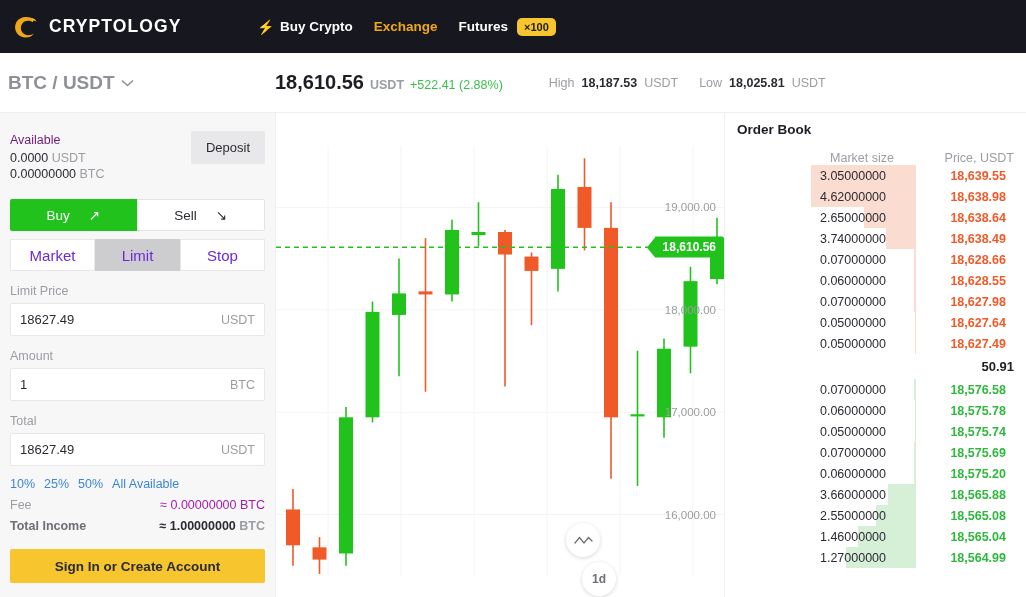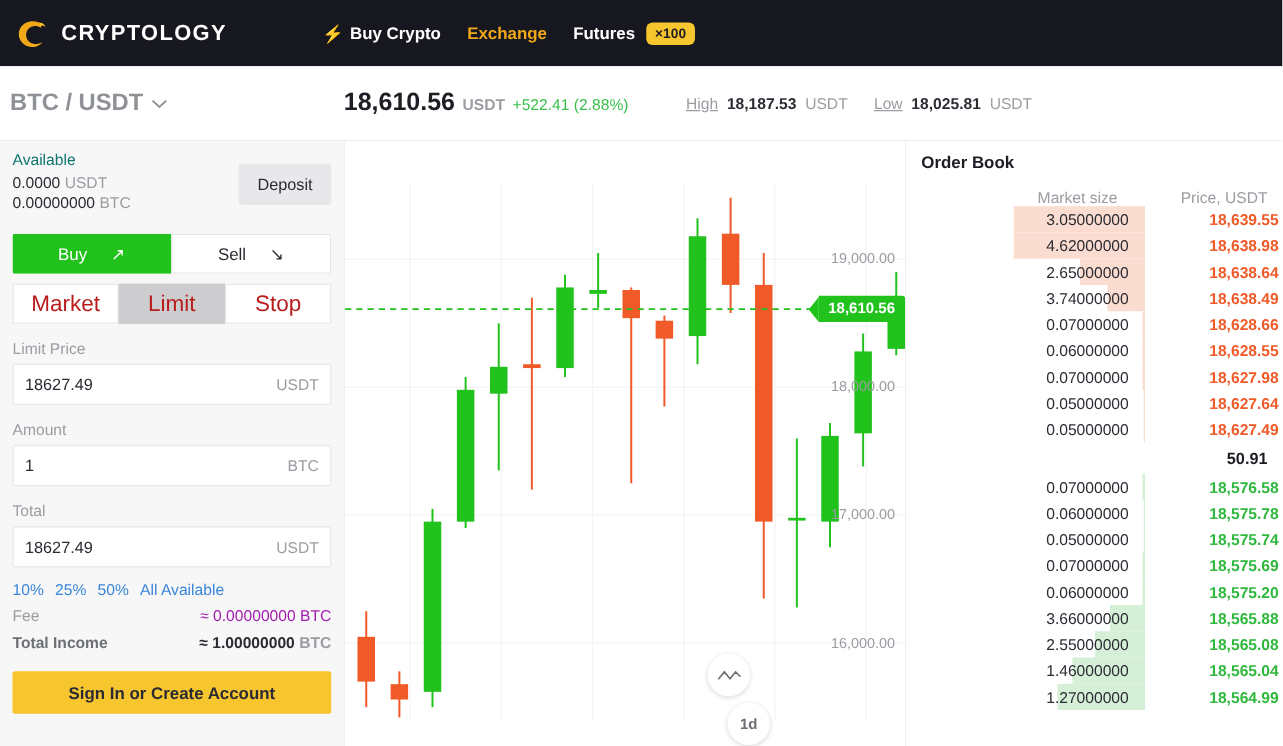--- a/index.html
+++ b/index.html
@@ -40,54 +40,54 @@
     width: 275px; padding-left: 8px; display: flex; align-items: center; gap: 6px;
     cursor: pointer;
   }
   #pair-name { font-size: 19px; font-weight: bold; color: #8e9196; }
   #pair-caret { color: #8e9196; font-size: 13px; }
   #price-box { display: flex; align-items: baseline; gap: 6px; padding-left: 0px; }
   #last-price { font-size: 20px; font-weight: bold; color: #1d1d24; }
   #last-unit { font-size: 12.5px; color: #9a9da2; font-weight: bold; }
   #price-change { font-size: 12.5px; color: #3bbf4b; }
   #hl-box { display: flex; align-items: baseline; gap: 7px; margin-left: 46px; font-size: 12.5px; }
-  .hl-label { color: #9a9da2; text-decoration: underline; }
+  .hl-label { color: #9a9da2; }
   .hl-val { color: #2b2b33; font-weight: bold; }
   .hl-unit { color: #9a9da2; }
 
   
   #main { display: flex; height: 500px; }
 
   
   #left-panel {
     width: 275px; background: #f7f7f8; padding: 8px 10px 0 10px;
     position: relative;
   }
   #avail-row { display: flex; justify-content: space-between; align-items: flex-start; }
-  #avail-label { font-size: 12.5px; color: #0f766e; margin-bottom: 3px; }
+  #avail-label { font-size: 12.5px; color: #701a75; margin-bottom: 3px; margin-top: 12px; }
   .avail-line { font-size: 12.5px; color: #2b2b33; line-height: 16px; }
   .avail-cur { color: #9a9da2; }
   #deposit-btn {
     background: #e8e8ea; border: none; border-radius: 2px; font-size: 13px;
     color: #2b2b33; padding: 9px 15px; cursor: pointer; margin-top: 10px;
     font-family: inherit;
   }
   #side-toggle {
     display: flex; margin-top: 17px; height: 32px; border-radius: 2px; overflow: hidden;
   }
   .side-btn {
     flex: 1; display: flex; align-items: center; justify-content: center; gap: 19px;
     font-size: 13.5px; cursor: pointer; font-family: inherit; border: none;
   }
   #buy-btn { background: #22c21d; color: #fff; font-weight: normal; }
   #sell-btn { background: #ffffff; color: #2b2b33; border: 1px solid #e4e4e6; }
   #type-toggle { display: flex; margin-top: 8px; height: 32px; }
   .type-btn {
-    flex: 1; background: #ffffff; border: 1px solid #e8e8ea; font-size: 18px;
-    color: #b91c1c; cursor: pointer; font-family: inherit;
+    flex: 1; background: #ffffff; border: 1px solid #e8e8ea; font-size: 15px;
+    color: #6d28d9; cursor: pointer; font-family: inherit;
   }
   .type-btn.active { background: #cdcdd0; border-color: #cdcdd0; }
   .field-label { font-size: 12.5px; color: #9a9da2; margin: 13px 0 5px 0; }
   .field-box {
     height: 33px; background: #ffffff; border: 1px solid #e8e8ea; border-radius: 2px;
     display: flex; align-items: center; padding: 0 9px;
   }
   .field-input {
     flex: 1; border: none; outline: none; font-size: 13px; color: #2b2b33;
     background: transparent; font-family: inherit;
@@ -153,21 +153,21 @@
   }
   #ob-head {
     display: flex; margin-top: 14px; padding: 0 12px 0 0; font-size: 12.5px;
     color: #9a9da2;
   }
   #ob-head .c-size { flex: 1; text-align: right; padding-right: 22px; }
   #ob-head .c-price { width: 98px; text-align: right; }
   .ob-rows { position: relative; }
   .ob-row {
     display: flex; height: 21px; align-items: center; position: relative;
-    padding-right: 3px; cursor: pointer;
+    padding-right: 20px; cursor: pointer;
   }
   .ob-row .bar {
     position: absolute; right: 110px; top: 0; height: 21px;
   }
   .ob-row .c-size {
     flex: 1; text-align: right; padding-right: 22px; font-size: 12.5px;
     color: #2b2b33; position: relative; z-index: 2;
   }
   .ob-row .c-price {
     width: 98px; text-align: right; font-size: 12.5px; font-weight: bold;

